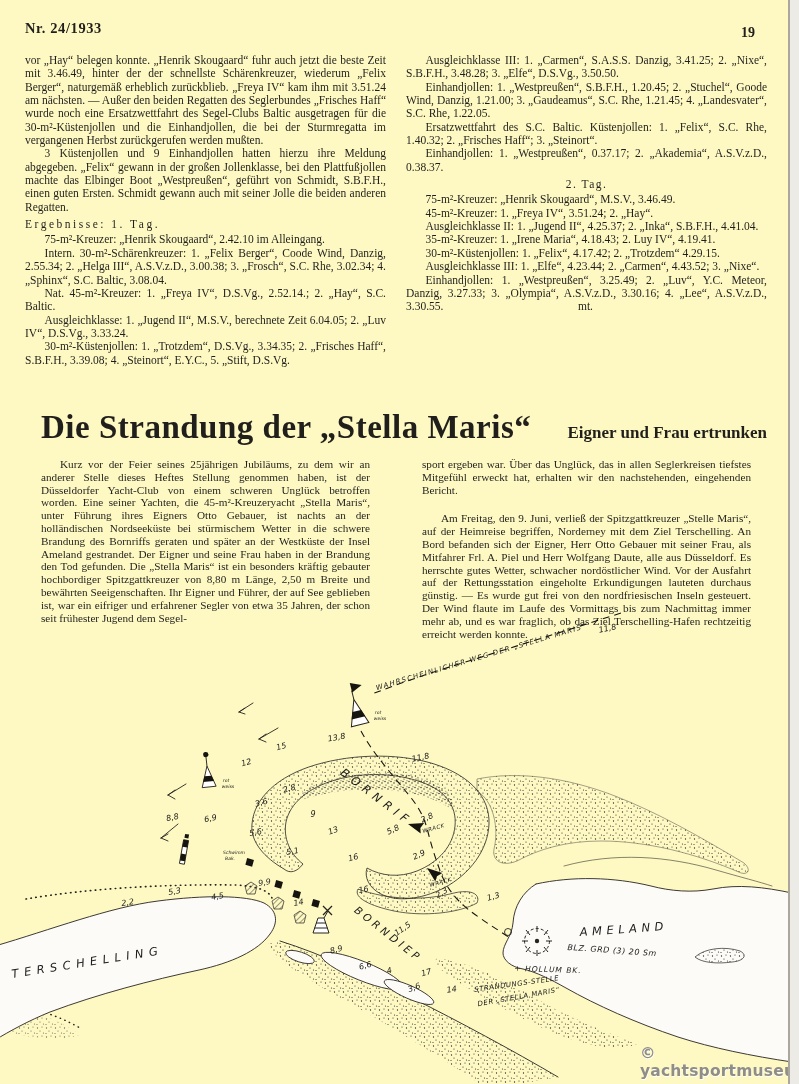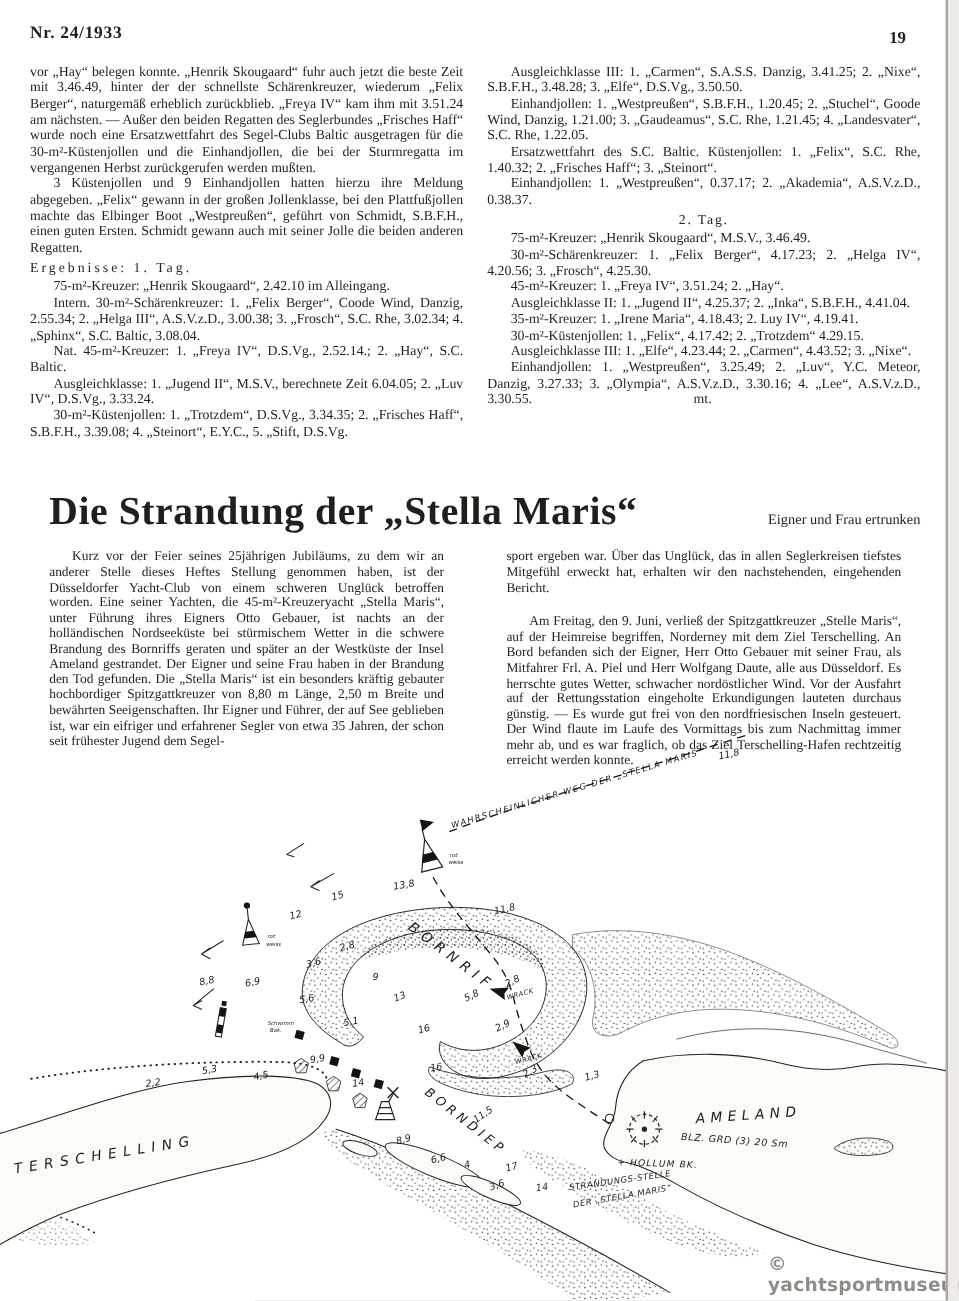--- a/index.html
+++ b/index.html
@@ -1,29 +1,29 @@
 <!DOCTYPE html>
 <html><head>
 <meta charset="utf-8">
 <style>
   html,body{margin:0;padding:0;background:#d8d5cf;}
-  .page{position:relative;width:799px;height:1084px;background:#ffffff;overflow:hidden;
+  .page{position:relative;width:799px;height:1084px;background:#fef9c3;overflow:hidden;
         font-family:"Liberation Serif",serif;color:#201f1c;}
   .issue{position:absolute;left:25px;top:20px;font-size:14.5px;font-weight:bold;letter-spacing:.6px;}
   .pagenum{position:absolute;left:741px;top:25px;font-size:14px;font-weight:bold;}
   .topcols{position:absolute;left:25px;top:54px;width:742px;display:flex;justify-content:space-between;height:336px;overflow:hidden;}
   .col{width:361px;font-size:11.5px;line-height:13.35px;text-align:justify;}
   .col p{margin:0;}
   .ind{text-indent:1.7em;}
   .res-head{text-align:left;letter-spacing:2.5px;margin:4px 0 2px !important;}
   .day2-head{text-align:center;letter-spacing:1.5px;margin:4px 0 2px !important;}
   .sig{text-align:center;margin-top:-13.35px !important;padding-right:2px;font-family:Liberation Serif, serif;}
   .headblock{position:absolute;left:25px;top:389px;width:742px;display:flex;align-items:baseline;}
   .headline{font-size:33px;font-weight:bold;letter-spacing:.5px;line-height:44px;margin:16px;white-space:nowrap;}
-  .subhead{font-size:12px;font-weight:normal;margin-left:auto;white-space:nowrap;}
+  .subhead{font-size:17px;font-weight:bold;margin-left:auto;white-space:nowrap;}
   .artcols{position:absolute;left:25px;top:442px;width:742px;display:flex;justify-content:space-between;height:176px;}
   .acol{width:361px;font-size:11.2px;line-height:12.8px;text-align:justify;}
   .acol p{margin:16px;}
   .mapwrap{position:absolute;left:0;top:612px;width:799px;height:472px;}
   .mtext{font-family:"DejaVu Sans",sans-serif;font-style:italic;fill:#1c1c1c;text-anchor:middle;}
   .coast{fill:none;stroke:#26241f;stroke-width:.9;stroke-linecap:round;}
   .coast2{fill:none;stroke:#26241f;stroke-width:.7;stroke-linecap:round;}
   .land{fill:#fcfbf7;}
   .watermark{position:absolute;left:640px;top:1044px;font-family:"DejaVu Sans",sans-serif;
              font-weight:bold;font-size:15.5px;color:#8f8d88;letter-spacing:.2px;
@@ -50,21 +50,20 @@
       <p class="ind">Ausgleichklasse: 1. „Jugend II“, M.S.V., berechnete Zeit 6.04.05; 2. „Luv IV“, D.S.Vg., 3.33.24.</p>
       <p class="ind">30-m²-Küstenjollen: 1. „Trotzdem“, D.S.Vg., 3.34.35; 2. „Frisches Haff“, S.B.F.H., 3.39.08; 4. „Steinort“, E.Y.C., 5. „Stift, D.S.Vg.</p>
     </div>
     <div class="col">
       <p class="ind">Ausgleichklasse III: 1. „Carmen“, S.A.S.S. Danzig, 3.41.25; 2. „Nixe“, S.B.F.H., 3.48.28; 3. „Elfe“, D.S.Vg., 3.50.50.</p>
       <p class="ind">Einhandjollen: 1. „Westpreußen“, S.B.F.H., 1.20.45; 2. „Stuchel“, Goode Wind, Danzig, 1.21.00; 3. „Gaudeamus“, S.C. Rhe, 1.21.45; 4. „Landesvater“, S.C. Rhe, 1.22.05.</p>
       <p class="ind">Ersatzwettfahrt des S.C. Baltic. Küstenjollen: 1. „Felix“, S.C. Rhe, 1.40.32; 2. „Frisches Haff“; 3. „Steinort“.</p>
       <p class="ind">Einhandjollen: 1. „Westpreußen“, 0.37.17; 2. „Akademia“, A.S.V.z.D., 0.38.37.</p>
       <p class="day2-head">2. Tag.</p>
       <p class="ind">75-m²-Kreuzer: „Henrik Skougaard“, M.S.V., 3.46.49.</p>
-      <p class="ind">30-m²-Schärenkreuzer: 1. „Felix Berger“, 4.17.23; 2. „Helga IV“, 4.20.56; 3. „Frosch“, 4.25.30.</p>
       <p class="ind">45-m²-Kreuzer: 1. „Freya IV“, 3.51.24; 2. „Hay“.</p>
       <p class="ind">Ausgleichklasse II: 1. „Jugend II“, 4.25.37; 2. „Inka“, S.B.F.H., 4.41.04.</p>
       <p class="ind">35-m²-Kreuzer: 1. „Irene Maria“, 4.18.43; 2. Luy IV“, 4.19.41.</p>
       <p class="ind">30-m²-Küstenjollen: 1. „Felix“, 4.17.42; 2. „Trotzdem“ 4.29.15.</p>
       <p class="ind">Ausgleichklasse III: 1. „Elfe“, 4.23.44; 2. „Carmen“, 4.43.52; 3. „Nixe“.</p>
       <p class="ind">Einhandjollen: 1. „Westpreußen“, 3.25.49; 2. „Luv“, Y.C. Meteor, Danzig, 3.27.33; 3. „Olympia“, A.S.V.z.D., 3.30.16; 4. „Lee“, A.S.V.z.D., 3.30.55.</p>
       <p class="sig">mt.</p>
     </div>
   </div>
 

